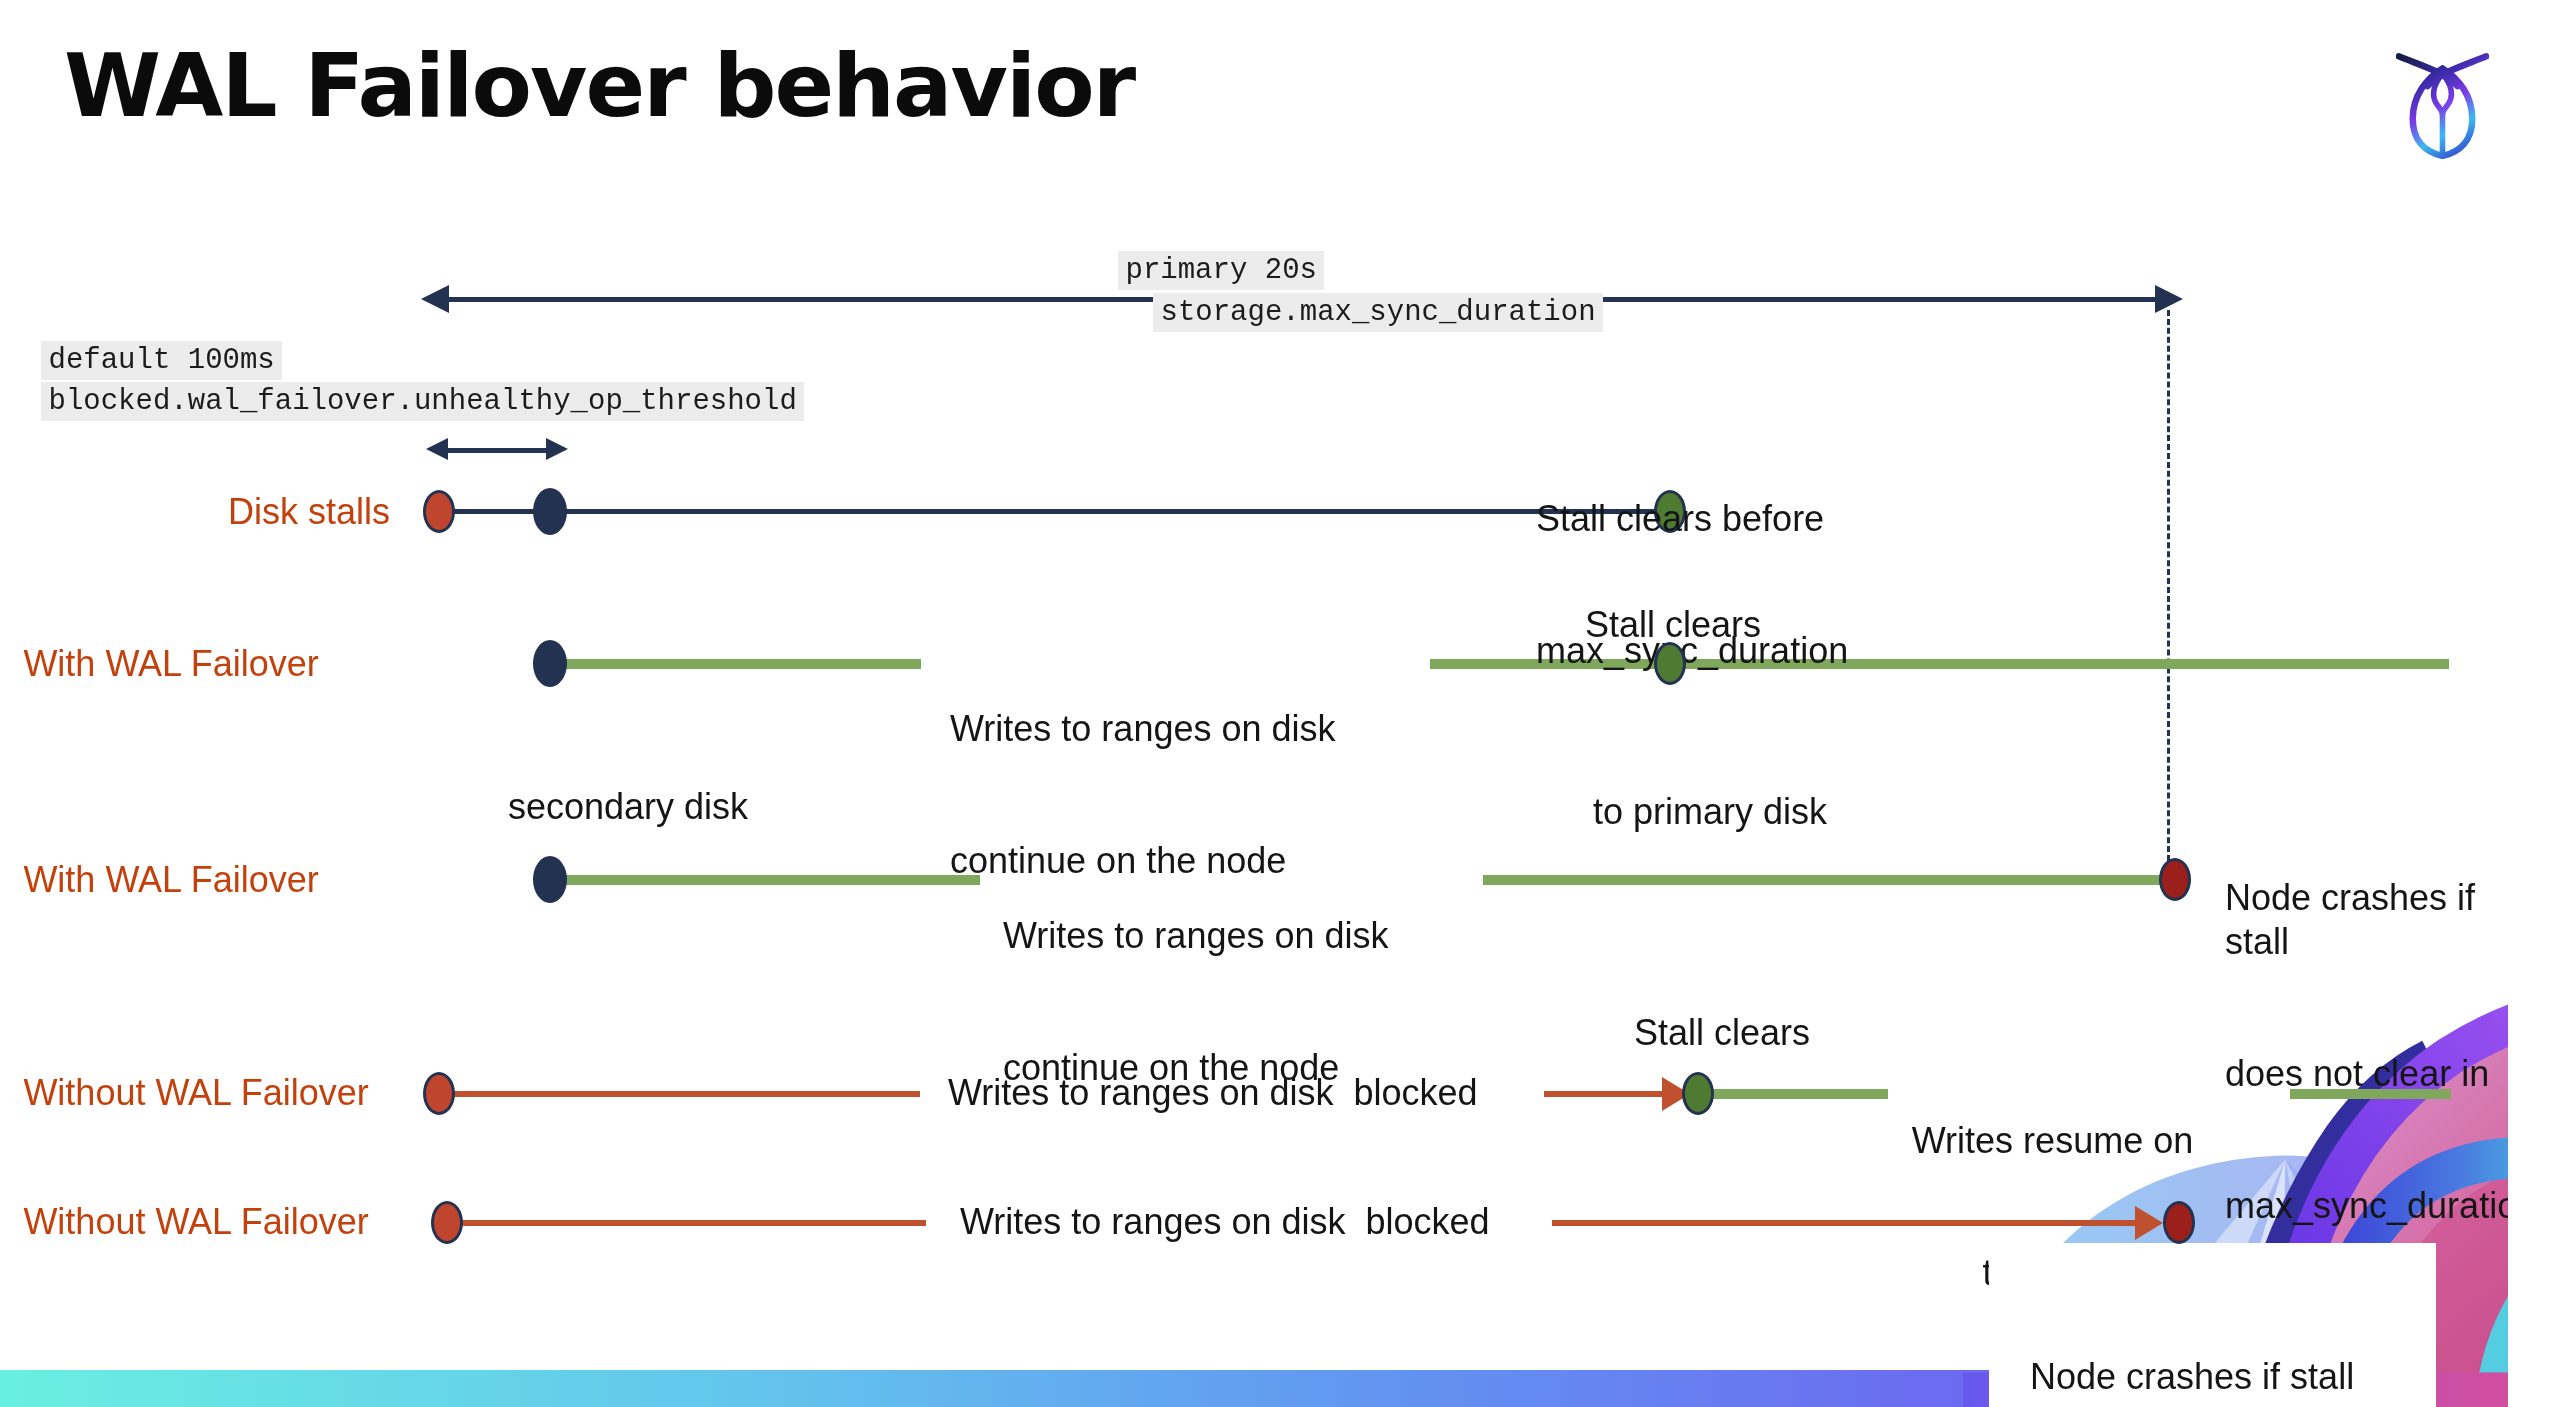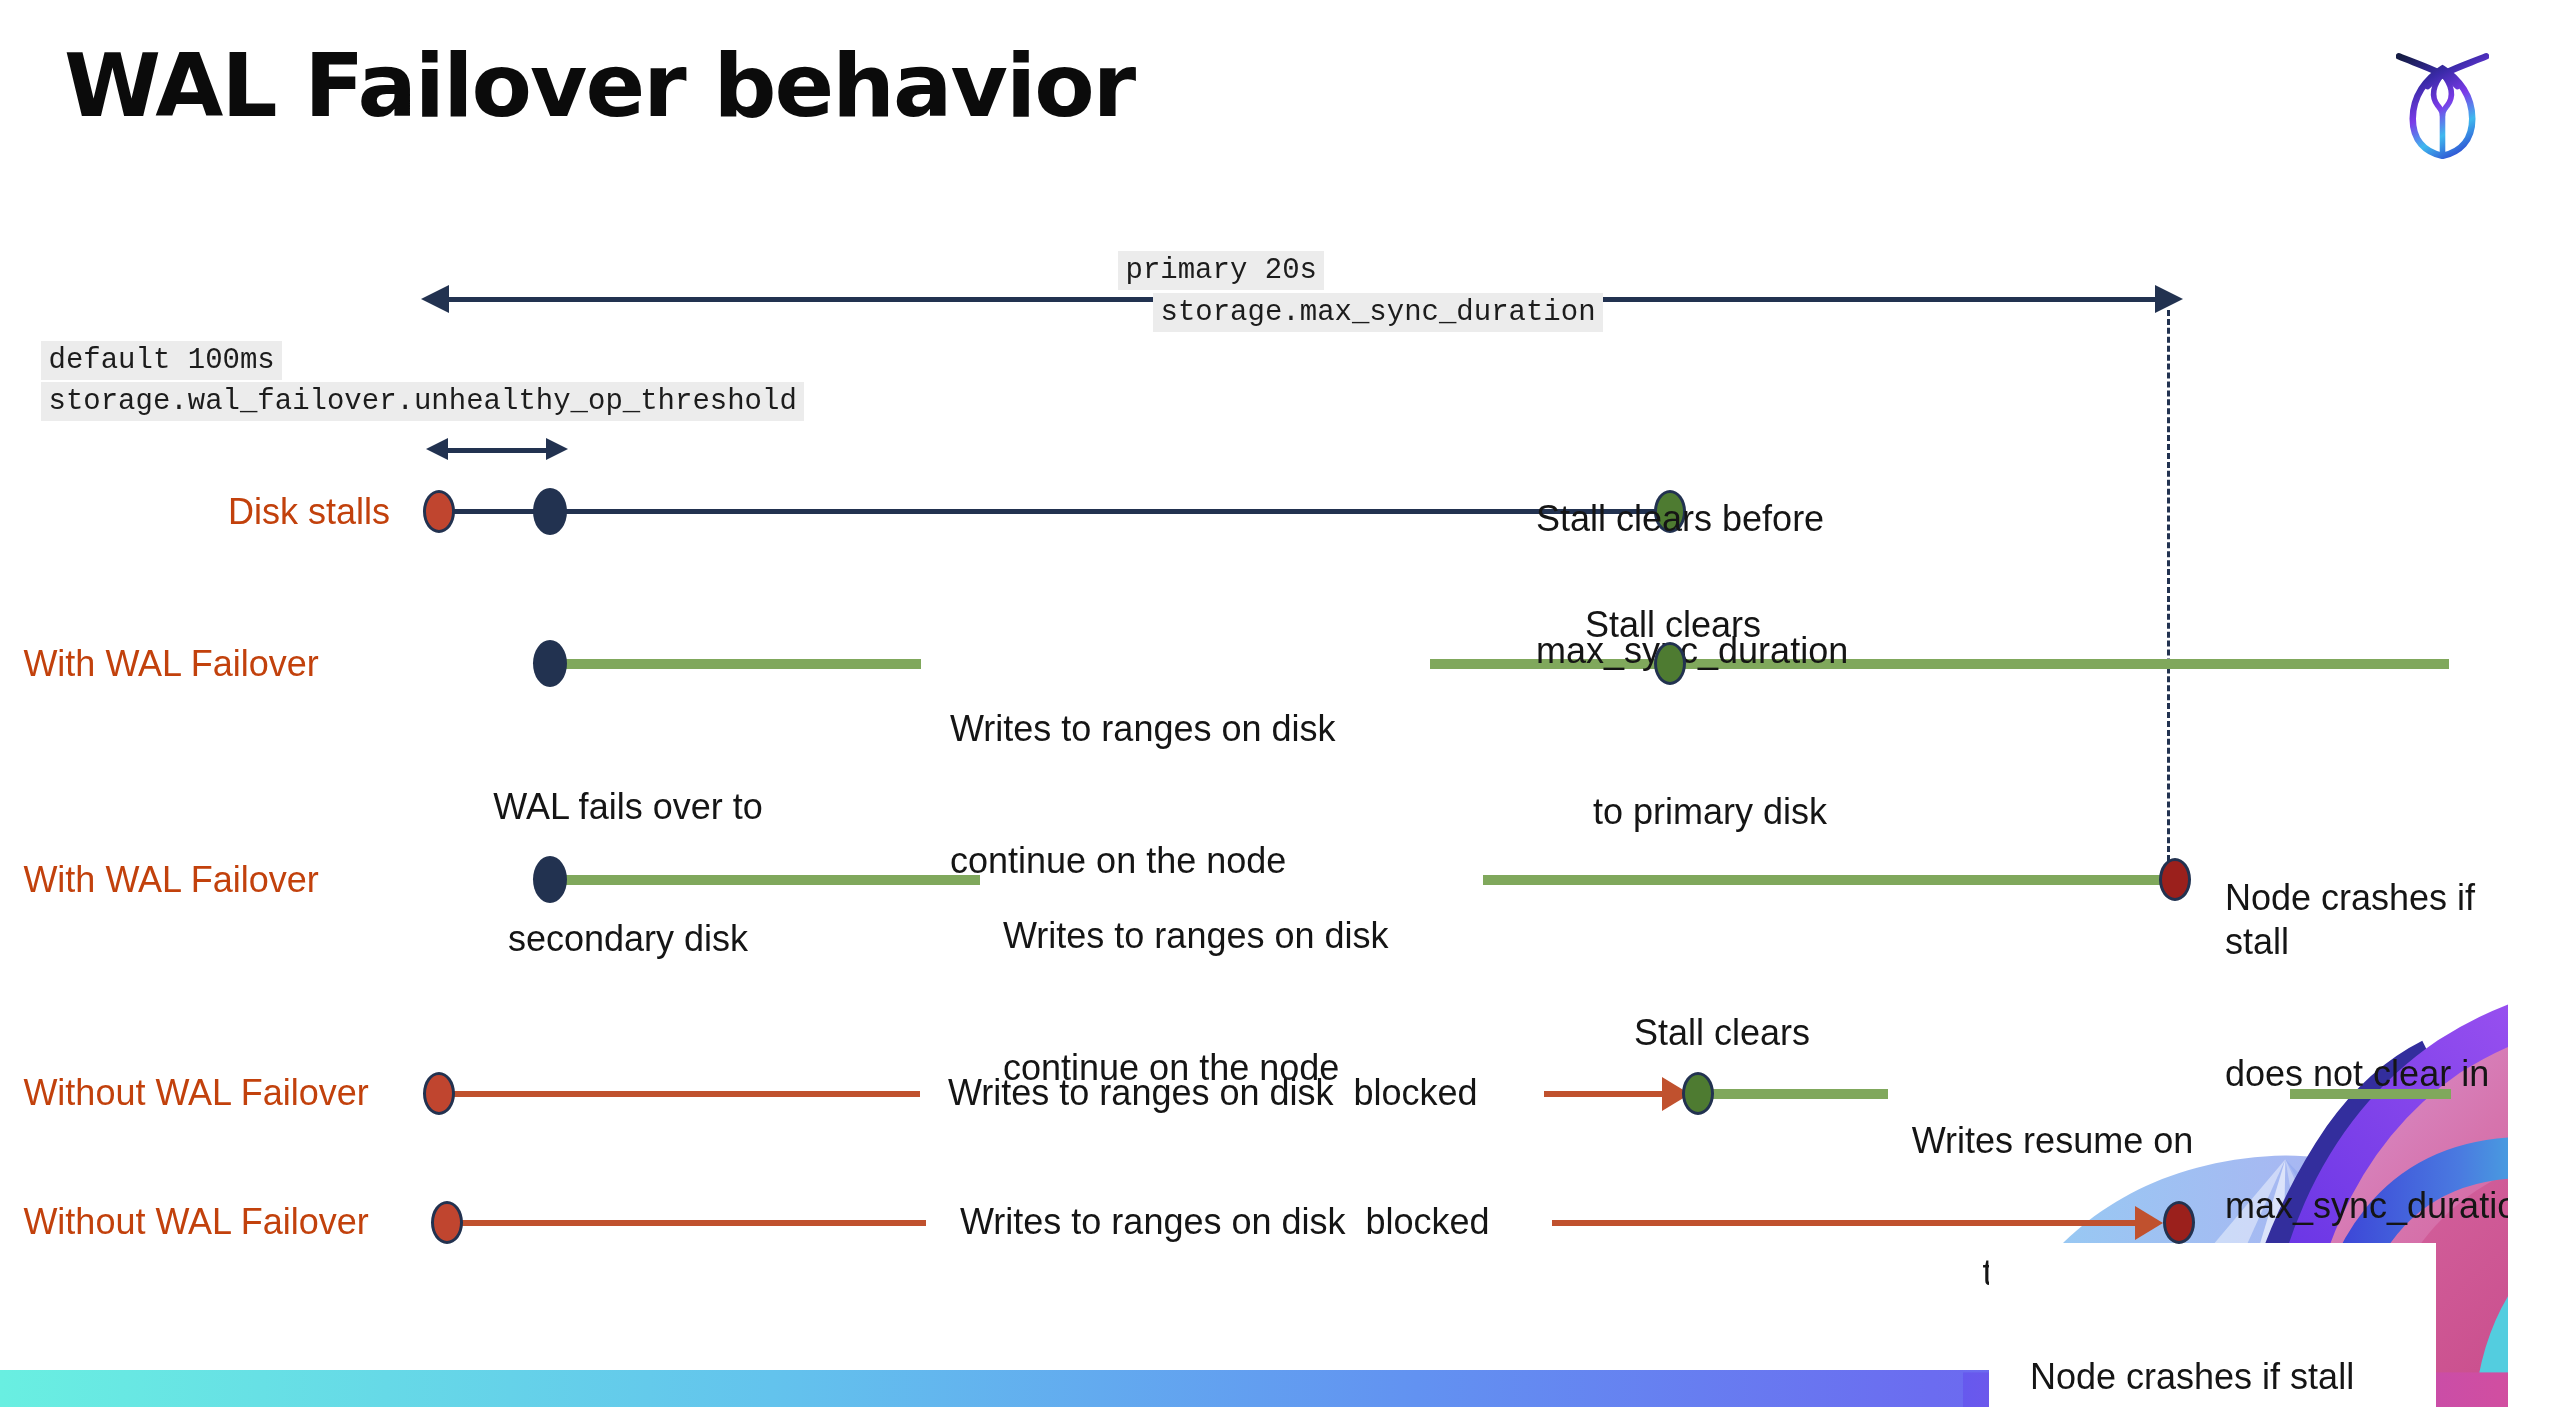--- a/index.html
+++ b/index.html
@@ -64,21 +64,21 @@
     <span class="mono">primary 20s</span>
   </div>
   <div class="abs z4" style="left:1118px;top:293px;padding-left:35px;">
     <span class="mono">storage.max_sync_duration</span>
   </div>
 
   <div class="abs z4" style="left:41px;top:341px;">
     <span class="mono">default 100ms</span>
   </div>
   <div class="abs z4" style="left:41px;top:382px;">
-    <span class="mono">storage.wal_failover.unhealthy_op_threshold</span>
+    <span class="mono">blocked.wal_failover.unhealthy_op_threshold</span>
   </div>
   <div class="hline z3" style="left:439px;top:448px;width:116px;"></div>
   <div class="arrowhead ah-left-sm z3" style="left:426px;top:438px;"></div>
   <div class="arrowhead ah-right-sm z3" style="left:546px;top:438px;"></div>
 
   <div class="dashedline z3" style="left:2167px;top:310px;height:551px;"></div>
 
   <div class="abs rowlabel z4" style="left:228px;top:490px;">Disk stalls</div>
   <div class="hline z3" style="left:439px;top:509px;width:1234px;"></div>
   <div class="dot red z4" style="left:423px;top:490px;width:32px;height:43px;"></div>
@@ -90,21 +90,20 @@
   </div>
 
   <div class="abs rowlabel z4" style="left:23.4px;top:642px;">With WAL Failover</div>
   <div class="dot navy z4" style="left:533px;top:640px;width:34px;height:47px;"></div>
   <div class="gline z3" style="left:550px;top:659px;width:371px;"></div>
   <div class="abs note z4" style="left:950px;top:619px;">
     <div>Writes to ranges on disk</div>
     <div>continue on the node</div>
   </div>
   <div class="abs note ctr z4" style="left:460px;top:697px;width:336px;">
-    <div>WAL fails over to</div>
     <div>secondary disk</div>
   </div>
   <div class="abs note ctr z4" style="left:1533px;top:603px;width:280px;">Stall clears</div>
   <div class="gline z3" style="left:1430px;top:659px;width:1019px;"></div>
   <div class="dot green z4" style="left:1654px;top:642px;width:32px;height:43px;"></div>
   <div class="abs note ctr z4" style="left:1542px;top:702px;width:336px;">
     <div>to primary disk</div>
   </div>
 
   <div class="abs rowlabel z4" style="left:23.4px;top:858px;">With WAL Failover</div>

